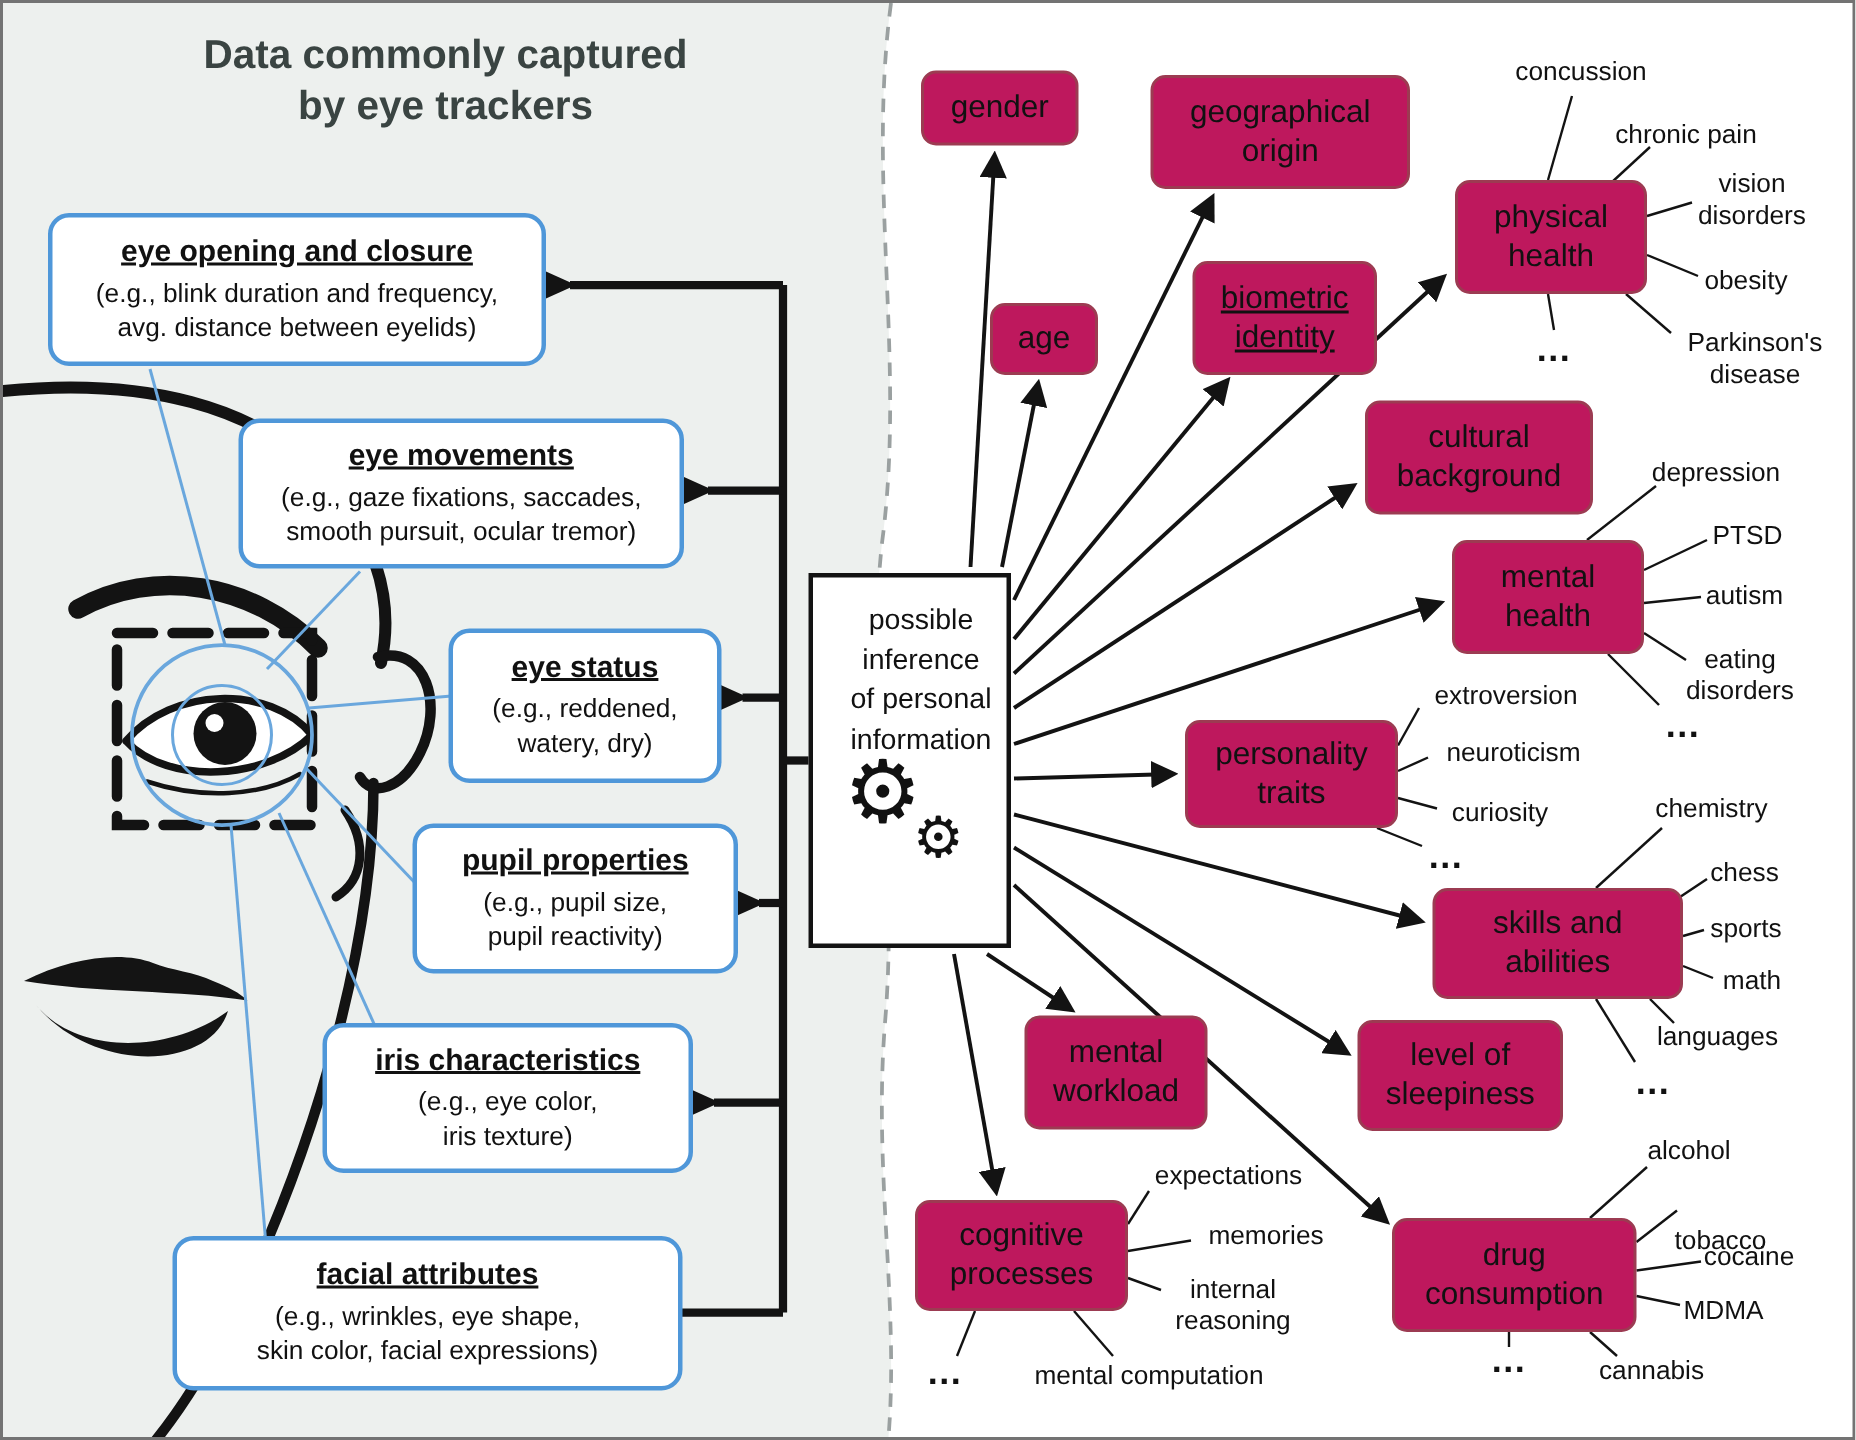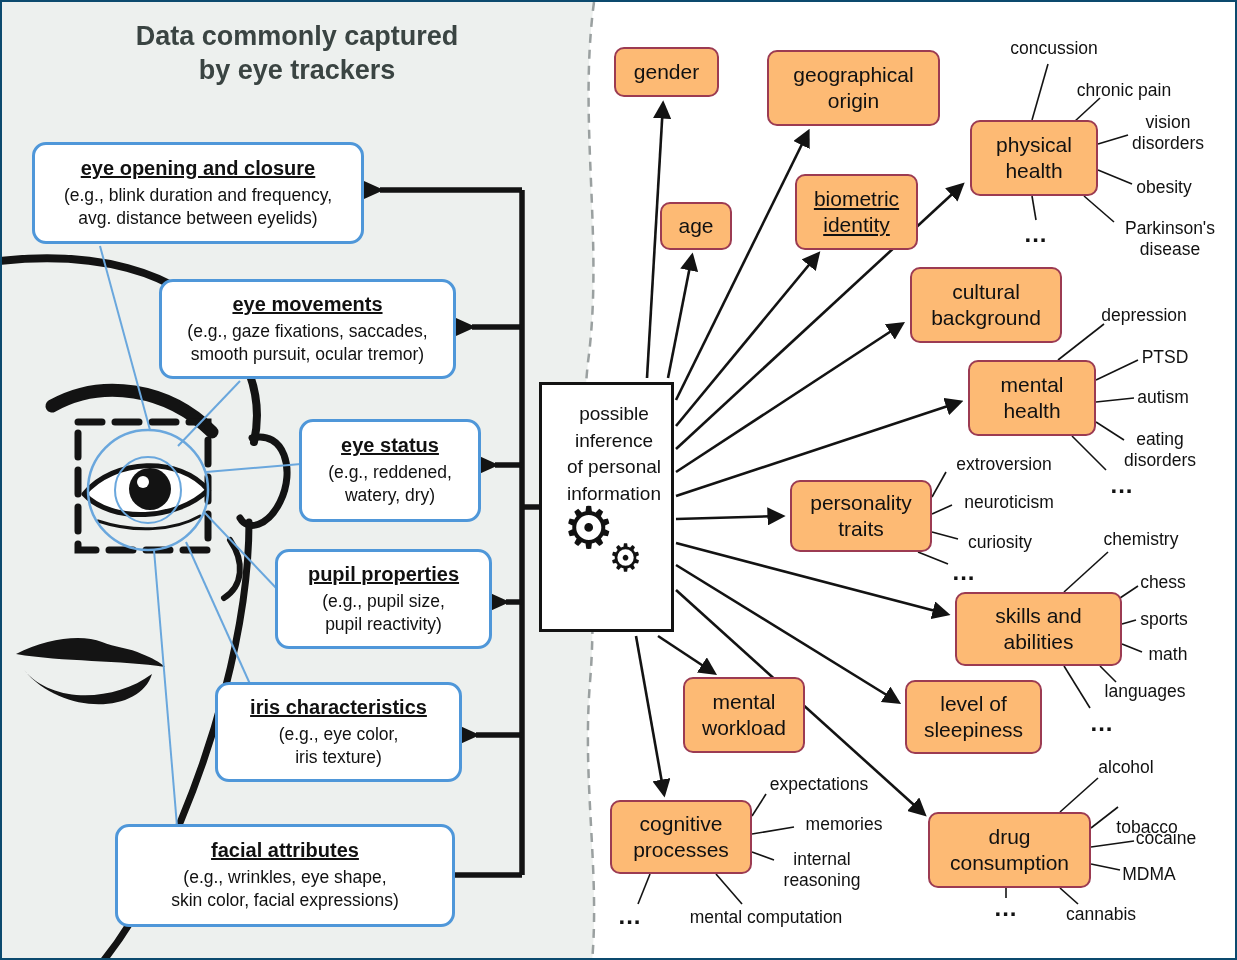--- a/index.html
+++ b/index.html
@@ -1,18 +1,18 @@
 <!DOCTYPE html>
 <html><head>
 <meta charset="utf-8">
 <style>
   html,body{margin:0;padding:0;background:#fff;}
   .canvas{
     position:relative;width:1237px;height:960px;box-sizing:border-box;
-    background:#ffffff;border:2px solid #0c4a6e;overflow:hidden;
+    background:#ffffff;border:2px solid #737373;overflow:hidden;
     font-family:"Liberation Sans",sans-serif;color:#111;
   }
   .svg-layer{position:absolute;left:0;top:0;width:1237px;height:960px;}
   .title{
     position:absolute;left:60px;top:18px;width:470px;text-align:center;
     font-weight:bold;font-size:27px;line-height:1.25;color:#3a4442;
   }
   .cap-box{
     position:absolute;background:#ffffff;border:3.5px solid #4f97d9;border-radius:14px;
     display:flex;flex-direction:column;justify-content:center;align-items:center;
@@ -23,21 +23,21 @@
   .center-box{
     position:absolute;left:537px;top:380px;width:135px;height:250px;box-sizing:border-box;
     background:#ffffff;border:3.5px solid #131313;
     display:flex;flex-direction:column;align-items:center;padding-top:16px;
   }
   .center-text{font-size:19px;text-align:center;line-height:1.4;white-space:pre-line;margin-left:15px;}
   .gears{position:relative;width:96px;height:84px;margin-top:6px;font-family:"DejaVu Sans",sans-serif;}
   .gear-big{position:absolute;left:4px;top:-14px;font-size:58px;line-height:1;}
   .gear-small{position:absolute;left:50px;top:26px;font-size:38px;line-height:1;}
   .pink{
-    position:absolute;background:#fdba74;border:2.5px solid #9c3b52;border-radius:10px;
+    position:absolute;background:#be185d;border:2.5px solid #9c3b52;border-radius:10px;
     display:flex;align-items:center;justify-content:center;text-align:center;
     font-size:21px;line-height:1.22;padding:4px 8px;box-sizing:border-box;
   }
   .sub{
     position:absolute;transform:translate(-50%,-50%);
     font-size:17.5px;text-align:center;line-height:1.2;white-space:pre-line;
   }
   .dots{font-size:24px;font-weight:bold;letter-spacing:1px;}
 </style>
 </head>

